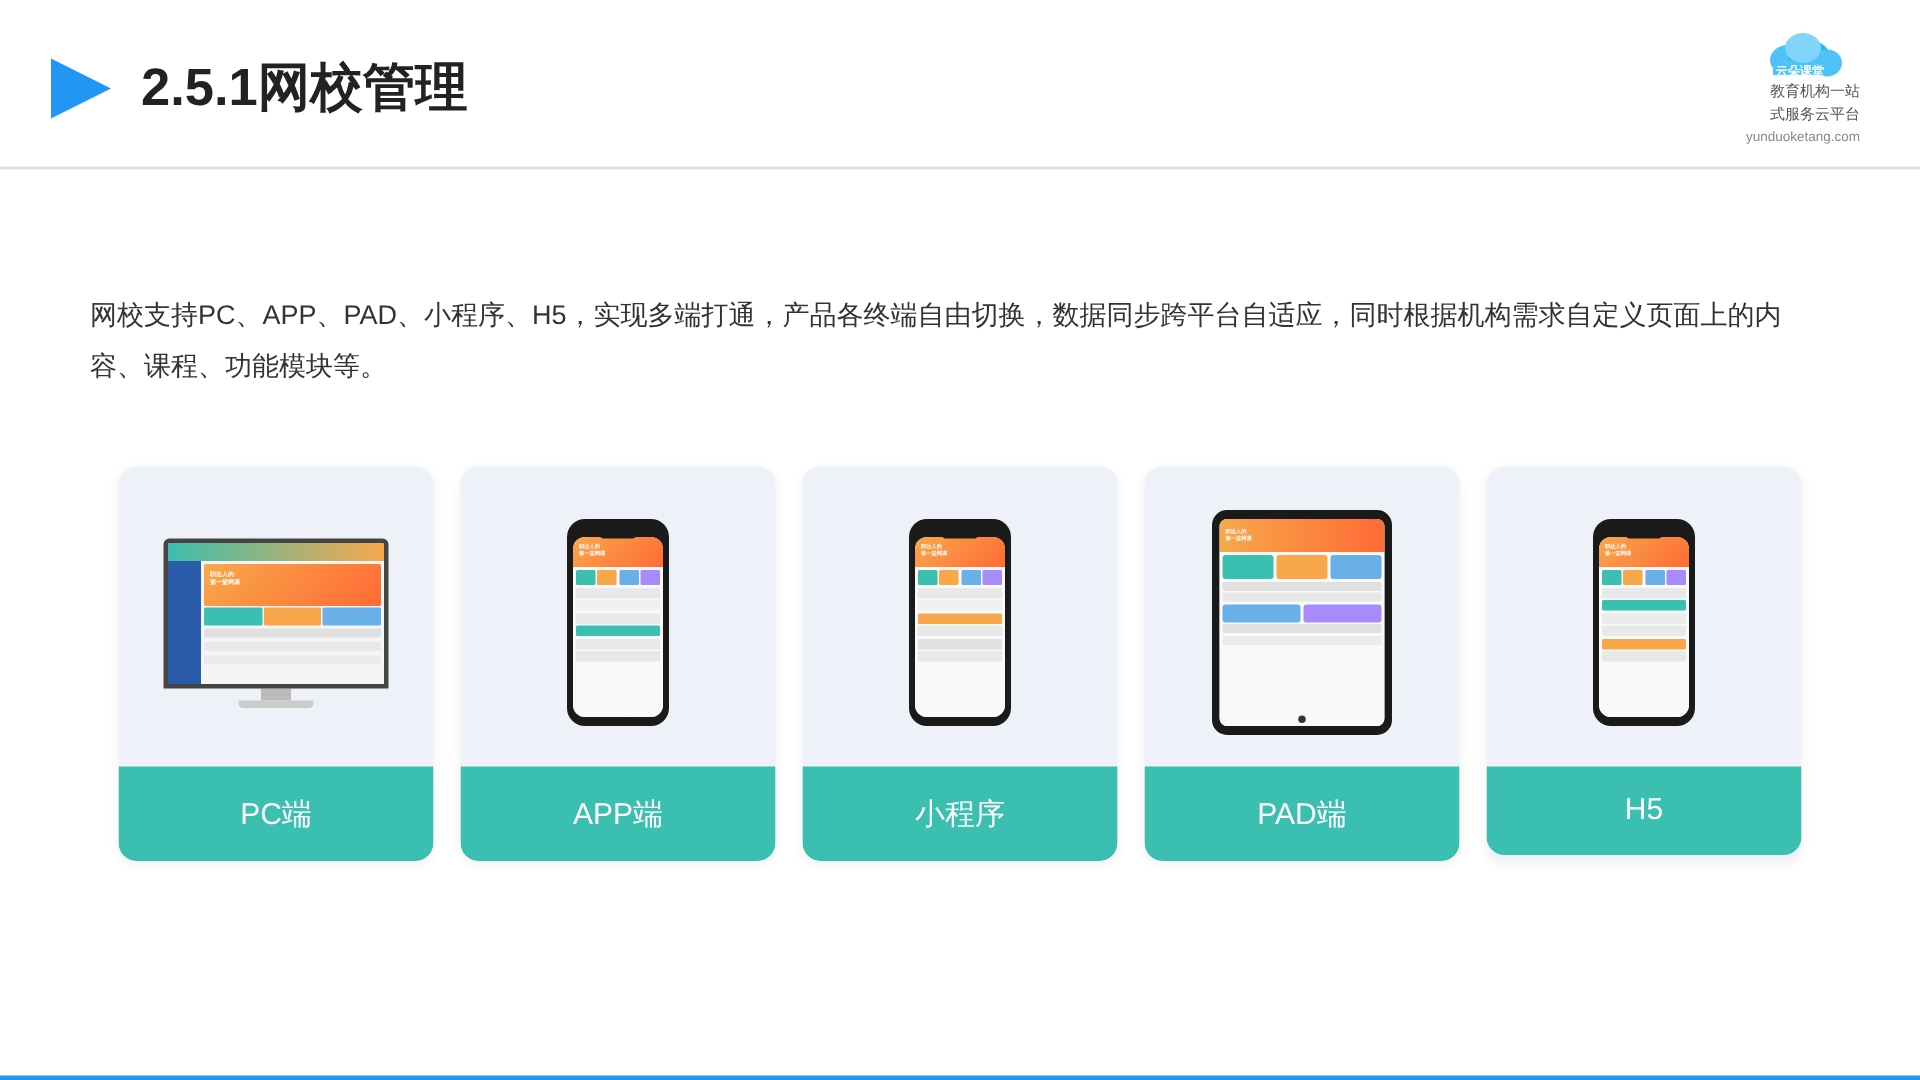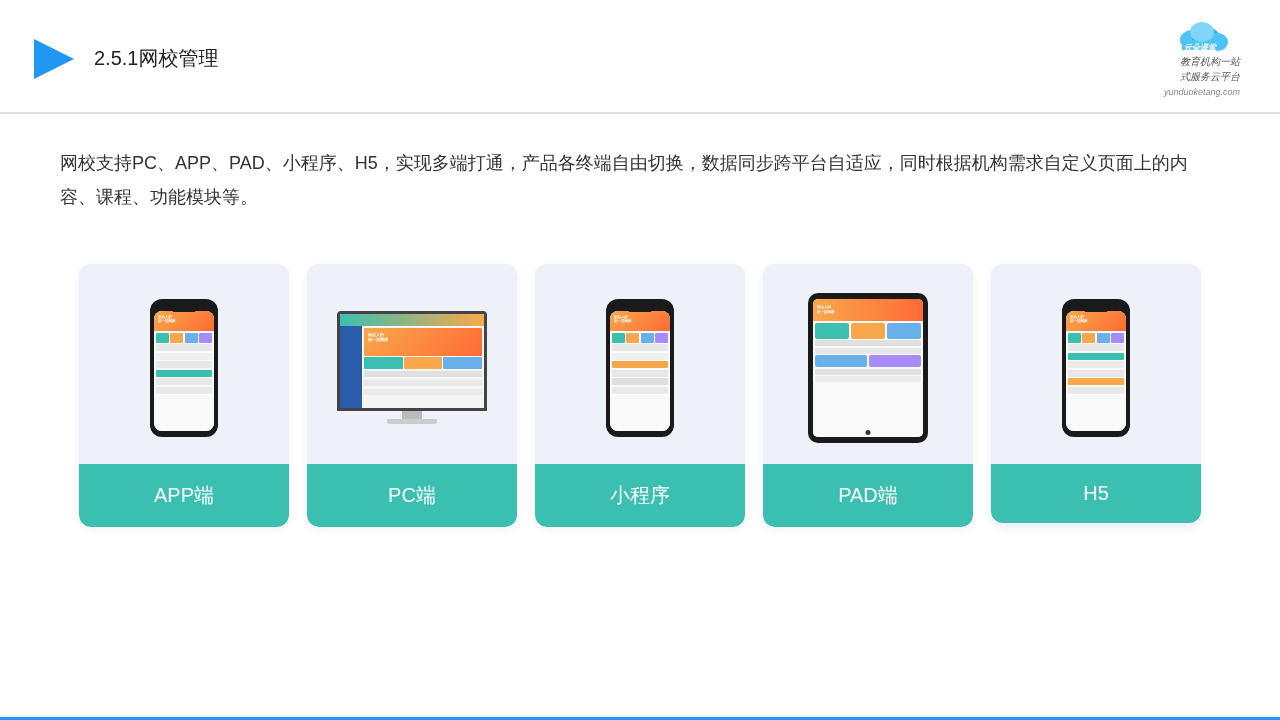--- a/index.html
+++ b/index.html
@@ -23,41 +23,41 @@
     .header-left {
       display: flex;
       align-items: center;
       gap: 16px;
     }
     .play-icon {
       width: 48px;
       height: 48px;
     }
     .page-title {
-      font-size: 20px;
-      font-weight: normal;
+      font-size: 35px;
+      font-weight: bold;
       color: #222;
     }
     .logo-area {
       display: flex;
       flex-direction: column;
       align-items: center;
-      font-style: italic;
     }
     .logo-cloud {
       width: 60px;
       height: 36px;
     }
 
     
     .description {
       padding: 32px 60px 20px 60px;
       font-size: 18px;
       color: #333;
       line-height: 1.9;
+      margin-top: 48px;
     }
 
     
     .cards-container {
       display: flex;
       justify-content: center;
       gap: 18px;
       padding: 20px 40px;
       margin-top: 10px;
     }
@@ -365,51 +365,20 @@
       <span style="font-size:9px;color:#888;">yunduoketang.com</span>
     </div>
   </div>
 </div>
 
 <div class="description">
   <p>网校支持PC、APP、PAD、小程序、H5，实现多端打通，产品各终端自由切换，数据同步跨平台自适应，同时根据机构需求自定义页面上的内容、课程、功能模块等。</p>
 </div>
 
 <div class="cards-container">
-
-  <div class="card">
-    <div class="card-image-area">
-      <div class="phone-mockup">
-        <div class="phone-notch"></div>
-        <div class="phone-screen">
-          <div class="phone-screen-content">
-            <div class="phone-top">
-              <div class="phone-top-text">职达人的<br>第一堂网课</div>
-            </div>
-            <div class="phone-body">
-              <div class="phone-row">
-                <div class="phone-icon-item"></div>
-                <div class="phone-icon-item"></div>
-                <div class="phone-icon-item"></div>
-                <div class="phone-icon-item"></div>
-              </div>
-              <div class="phone-list-item"></div>
-              <div class="phone-list-item" style="background:#f0f0f0;"></div>
-              <div class="phone-list-item"></div>
-              <div style="height:7px;background:#3bbfb0;border-radius:1px;width:100%;"></div>
-              <div class="phone-list-item" style="background:#e8e8e8;"></div>
-              <div class="phone-list-item"></div>
-            </div>
-          </div>
-        </div>
-        <div class="phone-btn"></div>
-      </div>
-    </div>
-    <div class="card-label teal-label">APP端</div>
-  </div>
 
   <div class="card">
     <div class="card-image-area">
       <div class="pc-mockup">
         <div class="pc-screen">
           <div class="pc-screen-content">
             <div class="pc-top-bar"></div>
             <div class="pc-body-layout">
               <div class="pc-sidebar"></div>
               <div class="pc-main">
@@ -446,20 +415,51 @@
             </div>
             <div class="phone-body">
               <div class="phone-row">
                 <div class="phone-icon-item"></div>
                 <div class="phone-icon-item"></div>
                 <div class="phone-icon-item"></div>
                 <div class="phone-icon-item"></div>
               </div>
               <div class="phone-list-item"></div>
               <div class="phone-list-item" style="background:#f0f0f0;"></div>
+              <div class="phone-list-item"></div>
+              <div style="height:7px;background:#3bbfb0;border-radius:1px;width:100%;"></div>
+              <div class="phone-list-item" style="background:#e8e8e8;"></div>
+              <div class="phone-list-item"></div>
+            </div>
+          </div>
+        </div>
+        <div class="phone-btn"></div>
+      </div>
+    </div>
+    <div class="card-label teal-label">APP端</div>
+  </div>
+
+  <div class="card">
+    <div class="card-image-area">
+      <div class="phone-mockup">
+        <div class="phone-notch"></div>
+        <div class="phone-screen">
+          <div class="phone-screen-content">
+            <div class="phone-top">
+              <div class="phone-top-text">职达人的<br>第一堂网课</div>
+            </div>
+            <div class="phone-body">
+              <div class="phone-row">
+                <div class="phone-icon-item"></div>
+                <div class="phone-icon-item"></div>
+                <div class="phone-icon-item"></div>
+                <div class="phone-icon-item"></div>
+              </div>
+              <div class="phone-list-item"></div>
+              <div class="phone-list-item" style="background:#f0f0f0;"></div>
               <div style="height:7px;background:#f8a84b;border-radius:1px;width:100%;"></div>
               <div class="phone-list-item"></div>
               <div class="phone-list-item" style="background:#e0e0e0;"></div>
               <div class="phone-list-item"></div>
             </div>
           </div>
         </div>
         <div class="phone-btn"></div>
       </div>
     </div>

